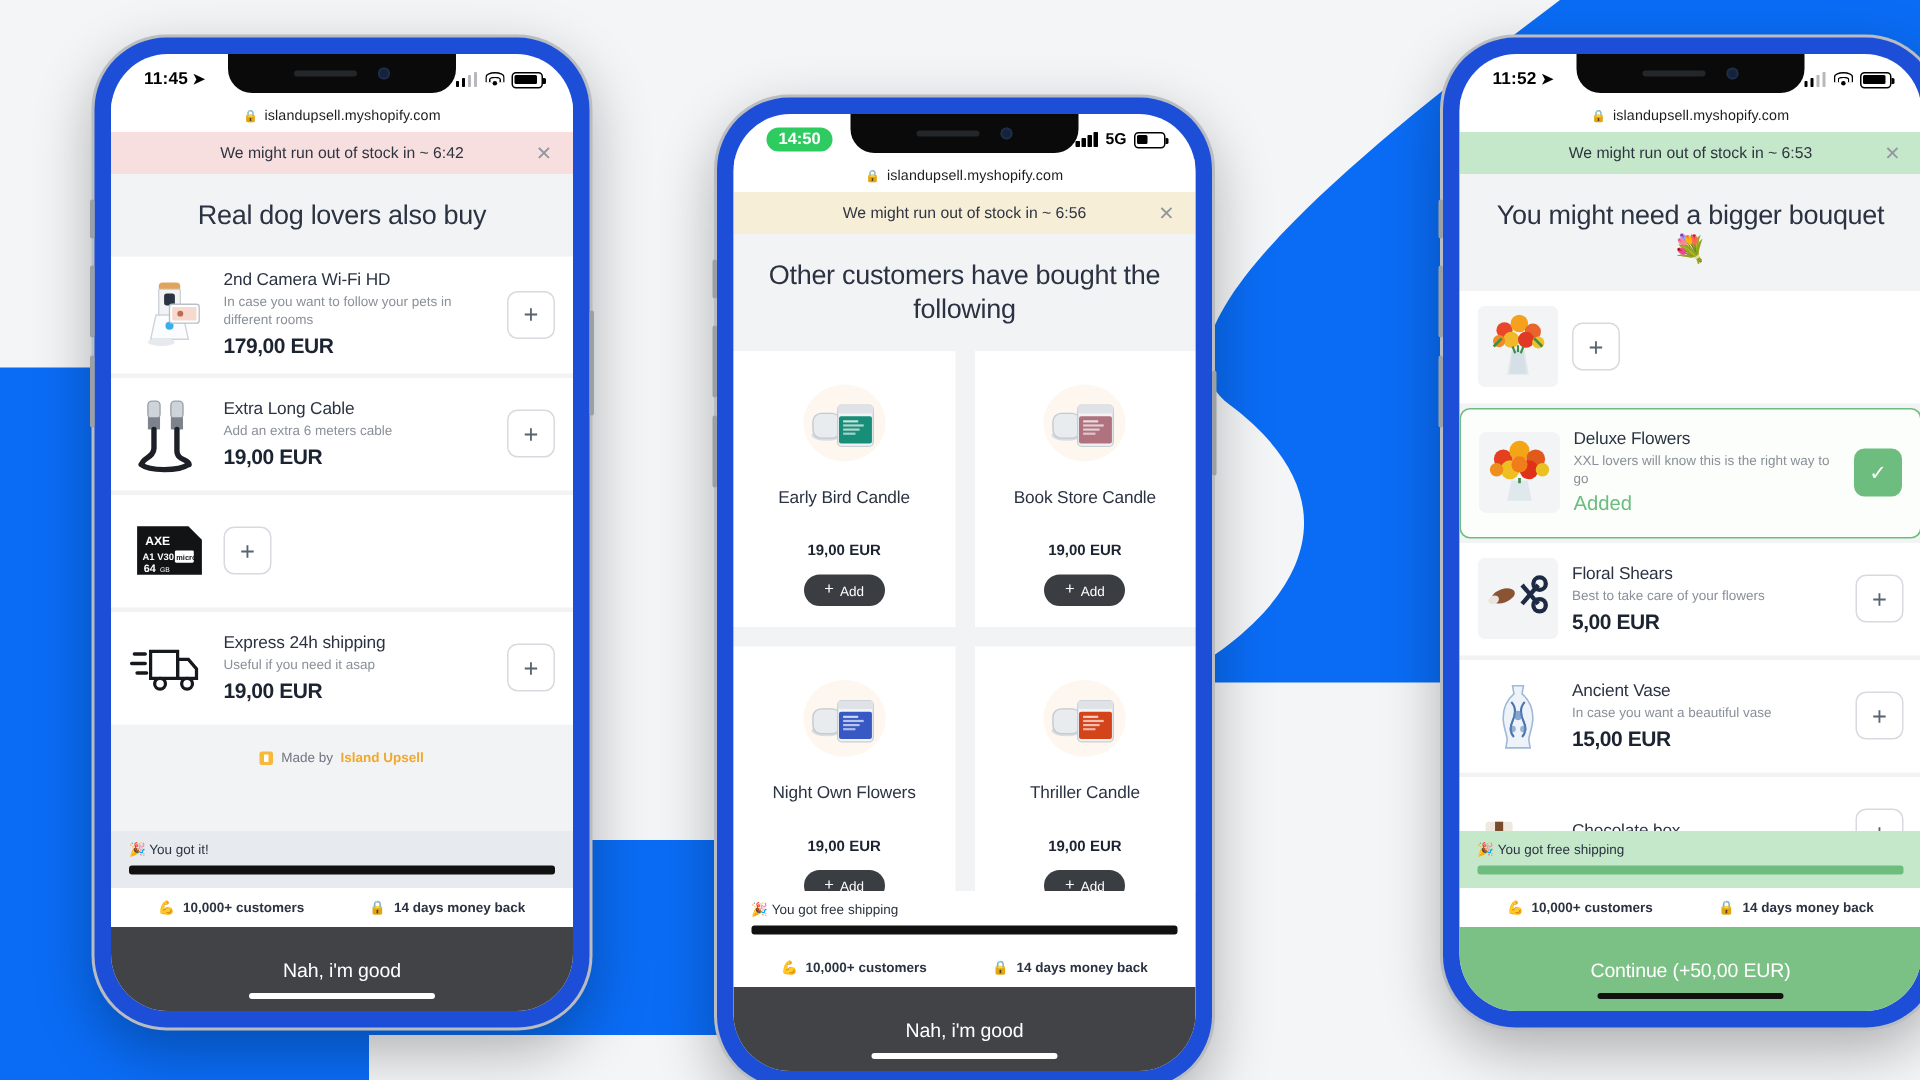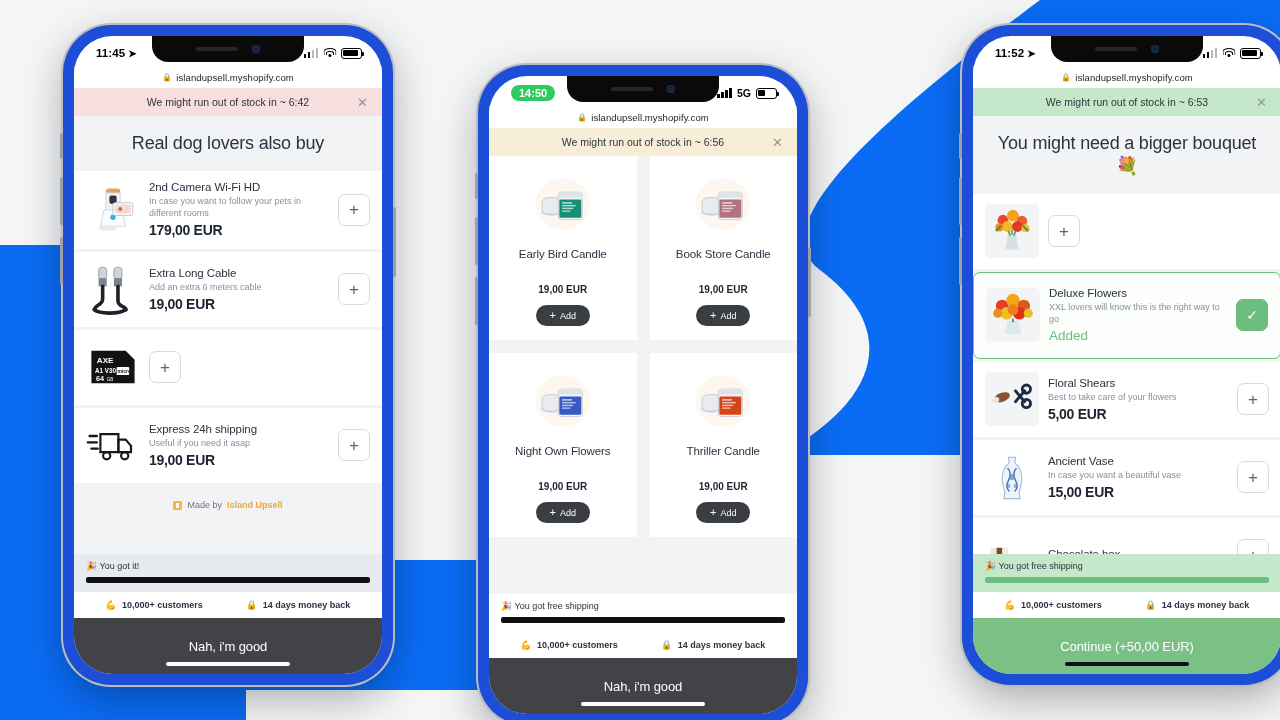--- a/index.html
+++ b/index.html
@@ -347,20 +347,21 @@
   </div>
       </div>
       <div class="urlbar">
         <span class="lockicon">🔒</span>
         <span>islandupsell.myshopify.com</span>
       </div>
       <div class="banner" style="background:#f7eed8">
         <span>We might run out of stock in ~ 6:56</span>
         <span class="closex">✕</span>
       </div>
+      <div class="headline">Other customers have bought the following</div>
       <div class="content">
           <div class="grid">
   <div class="gcard">
     <div class="gimg">
                 <svg viewBox="0 0 70 70" width="64" height="64">
                   <ellipse cx="35" cy="35" rx="30" ry="28" fill="#fdf7ef"></ellipse>
                   <ellipse cx="22" cy="44" rx="11" ry="4" fill="#d9dde2"></ellipse>
                   <rect x="12" y="28" width="20" height="18" rx="6" fill="#e9ecef" stroke="#c3c9d0" stroke-width="1"></rect>
                   <rect x="30" y="22" width="26" height="30" rx="3" fill="#f2f3f5" stroke="#c9ced5" stroke-width="1"></rect>
                   <rect x="30" y="22" width="26" height="6" rx="2" fill="#dfe3e8"></rect>

